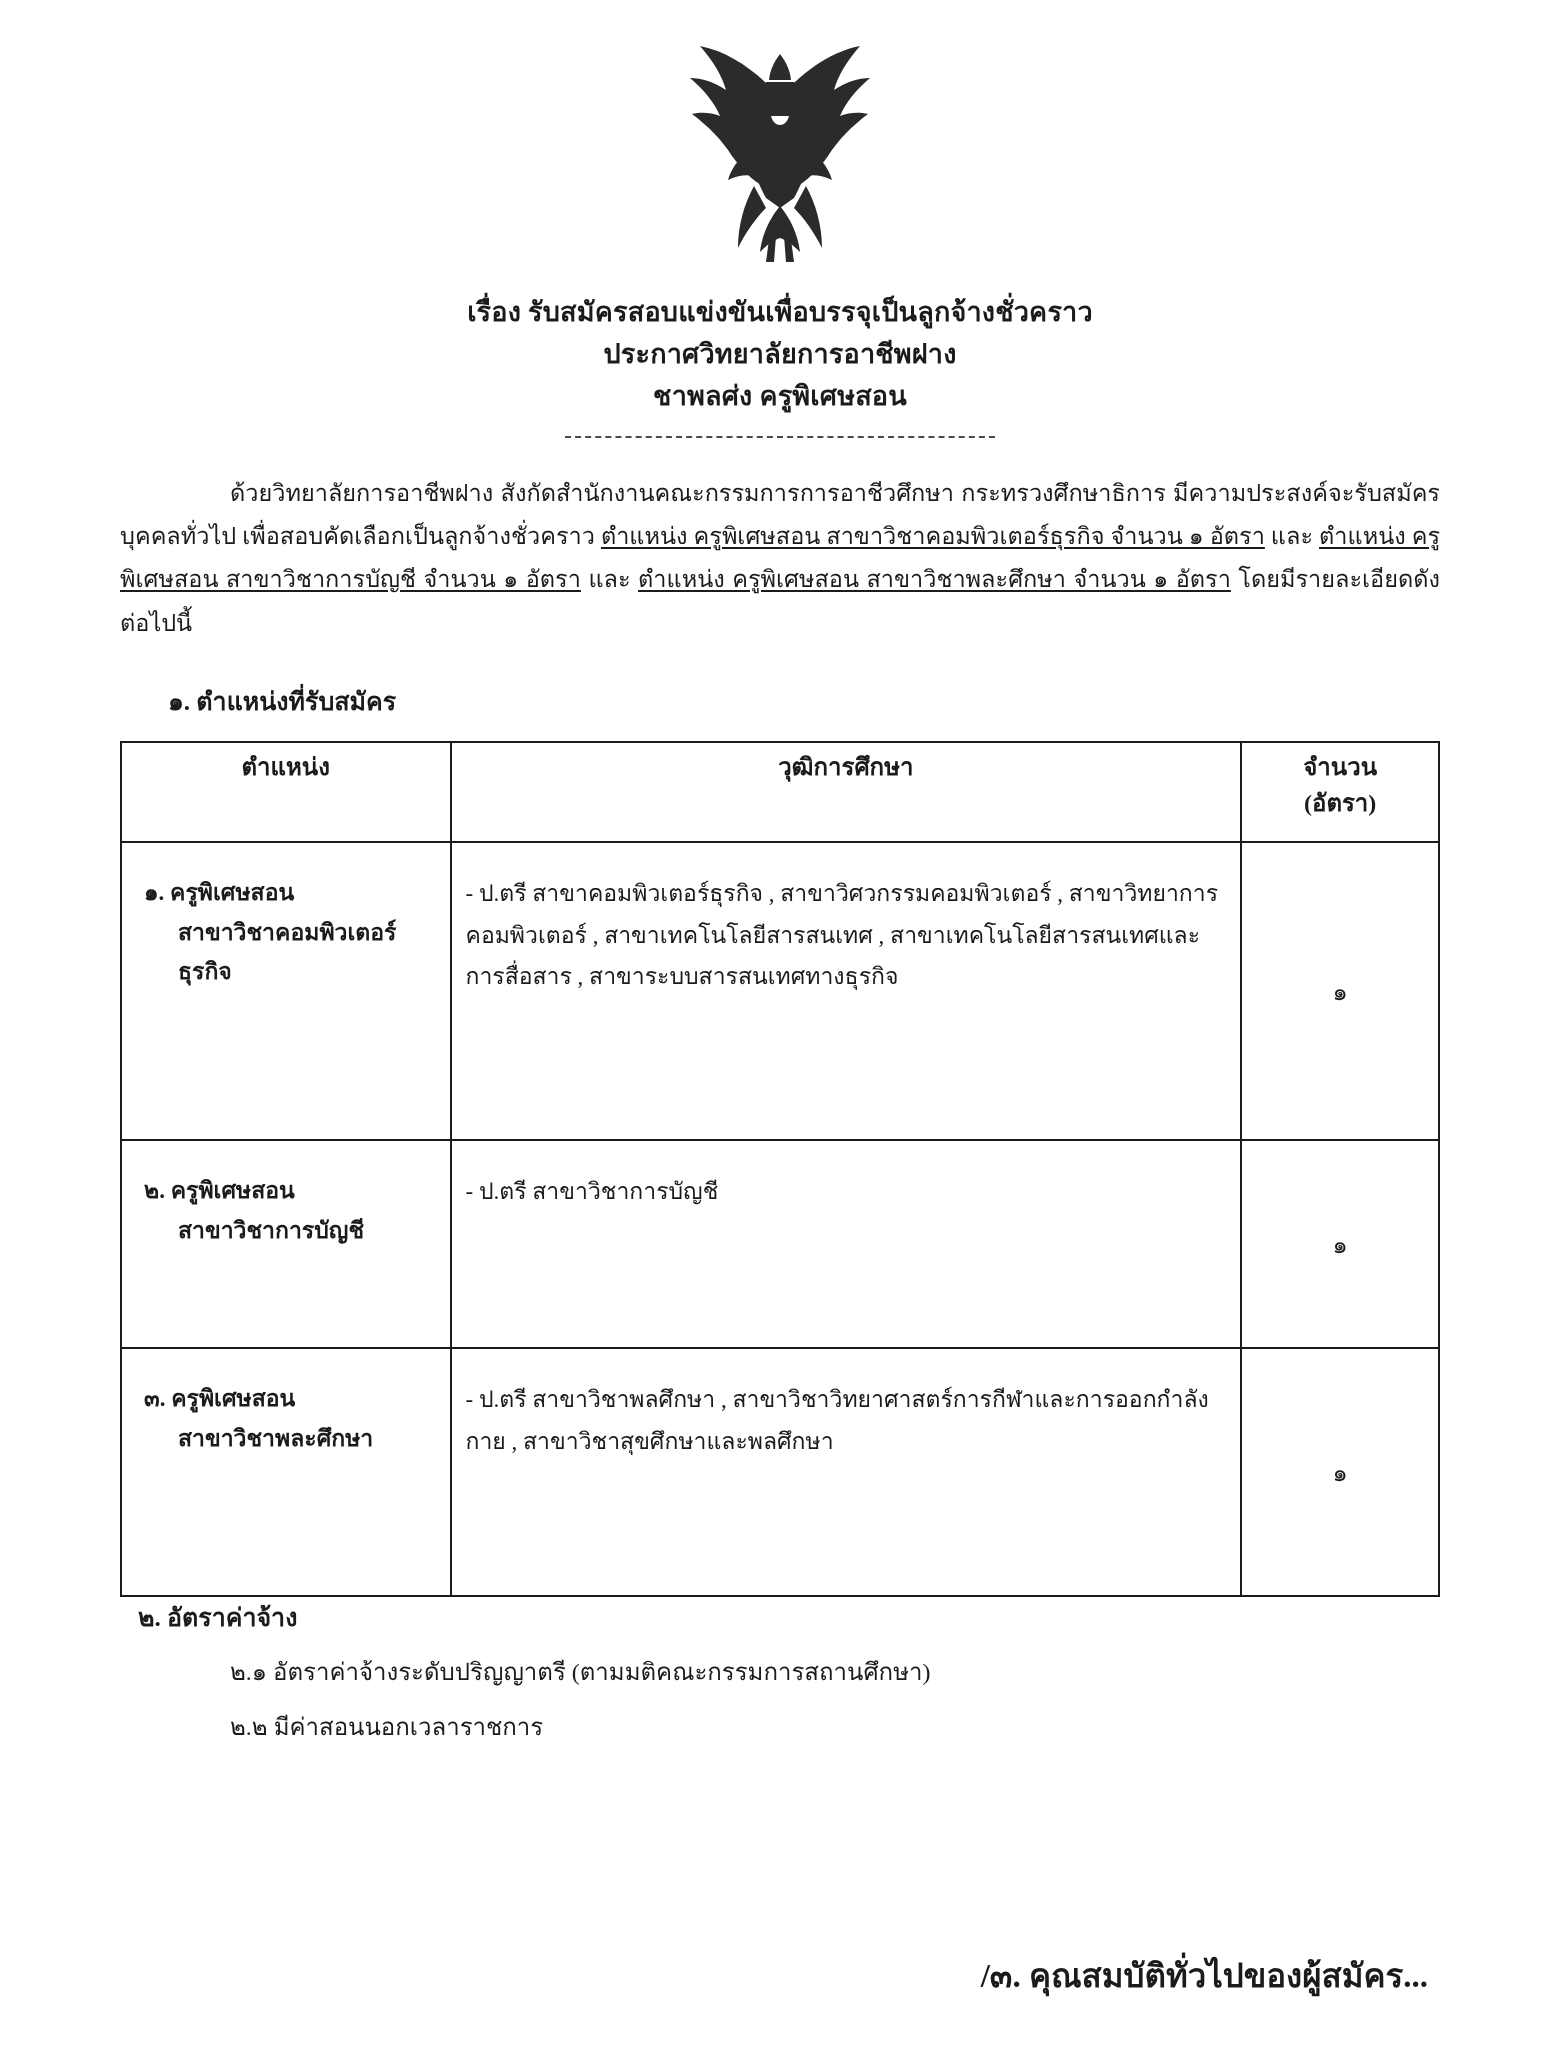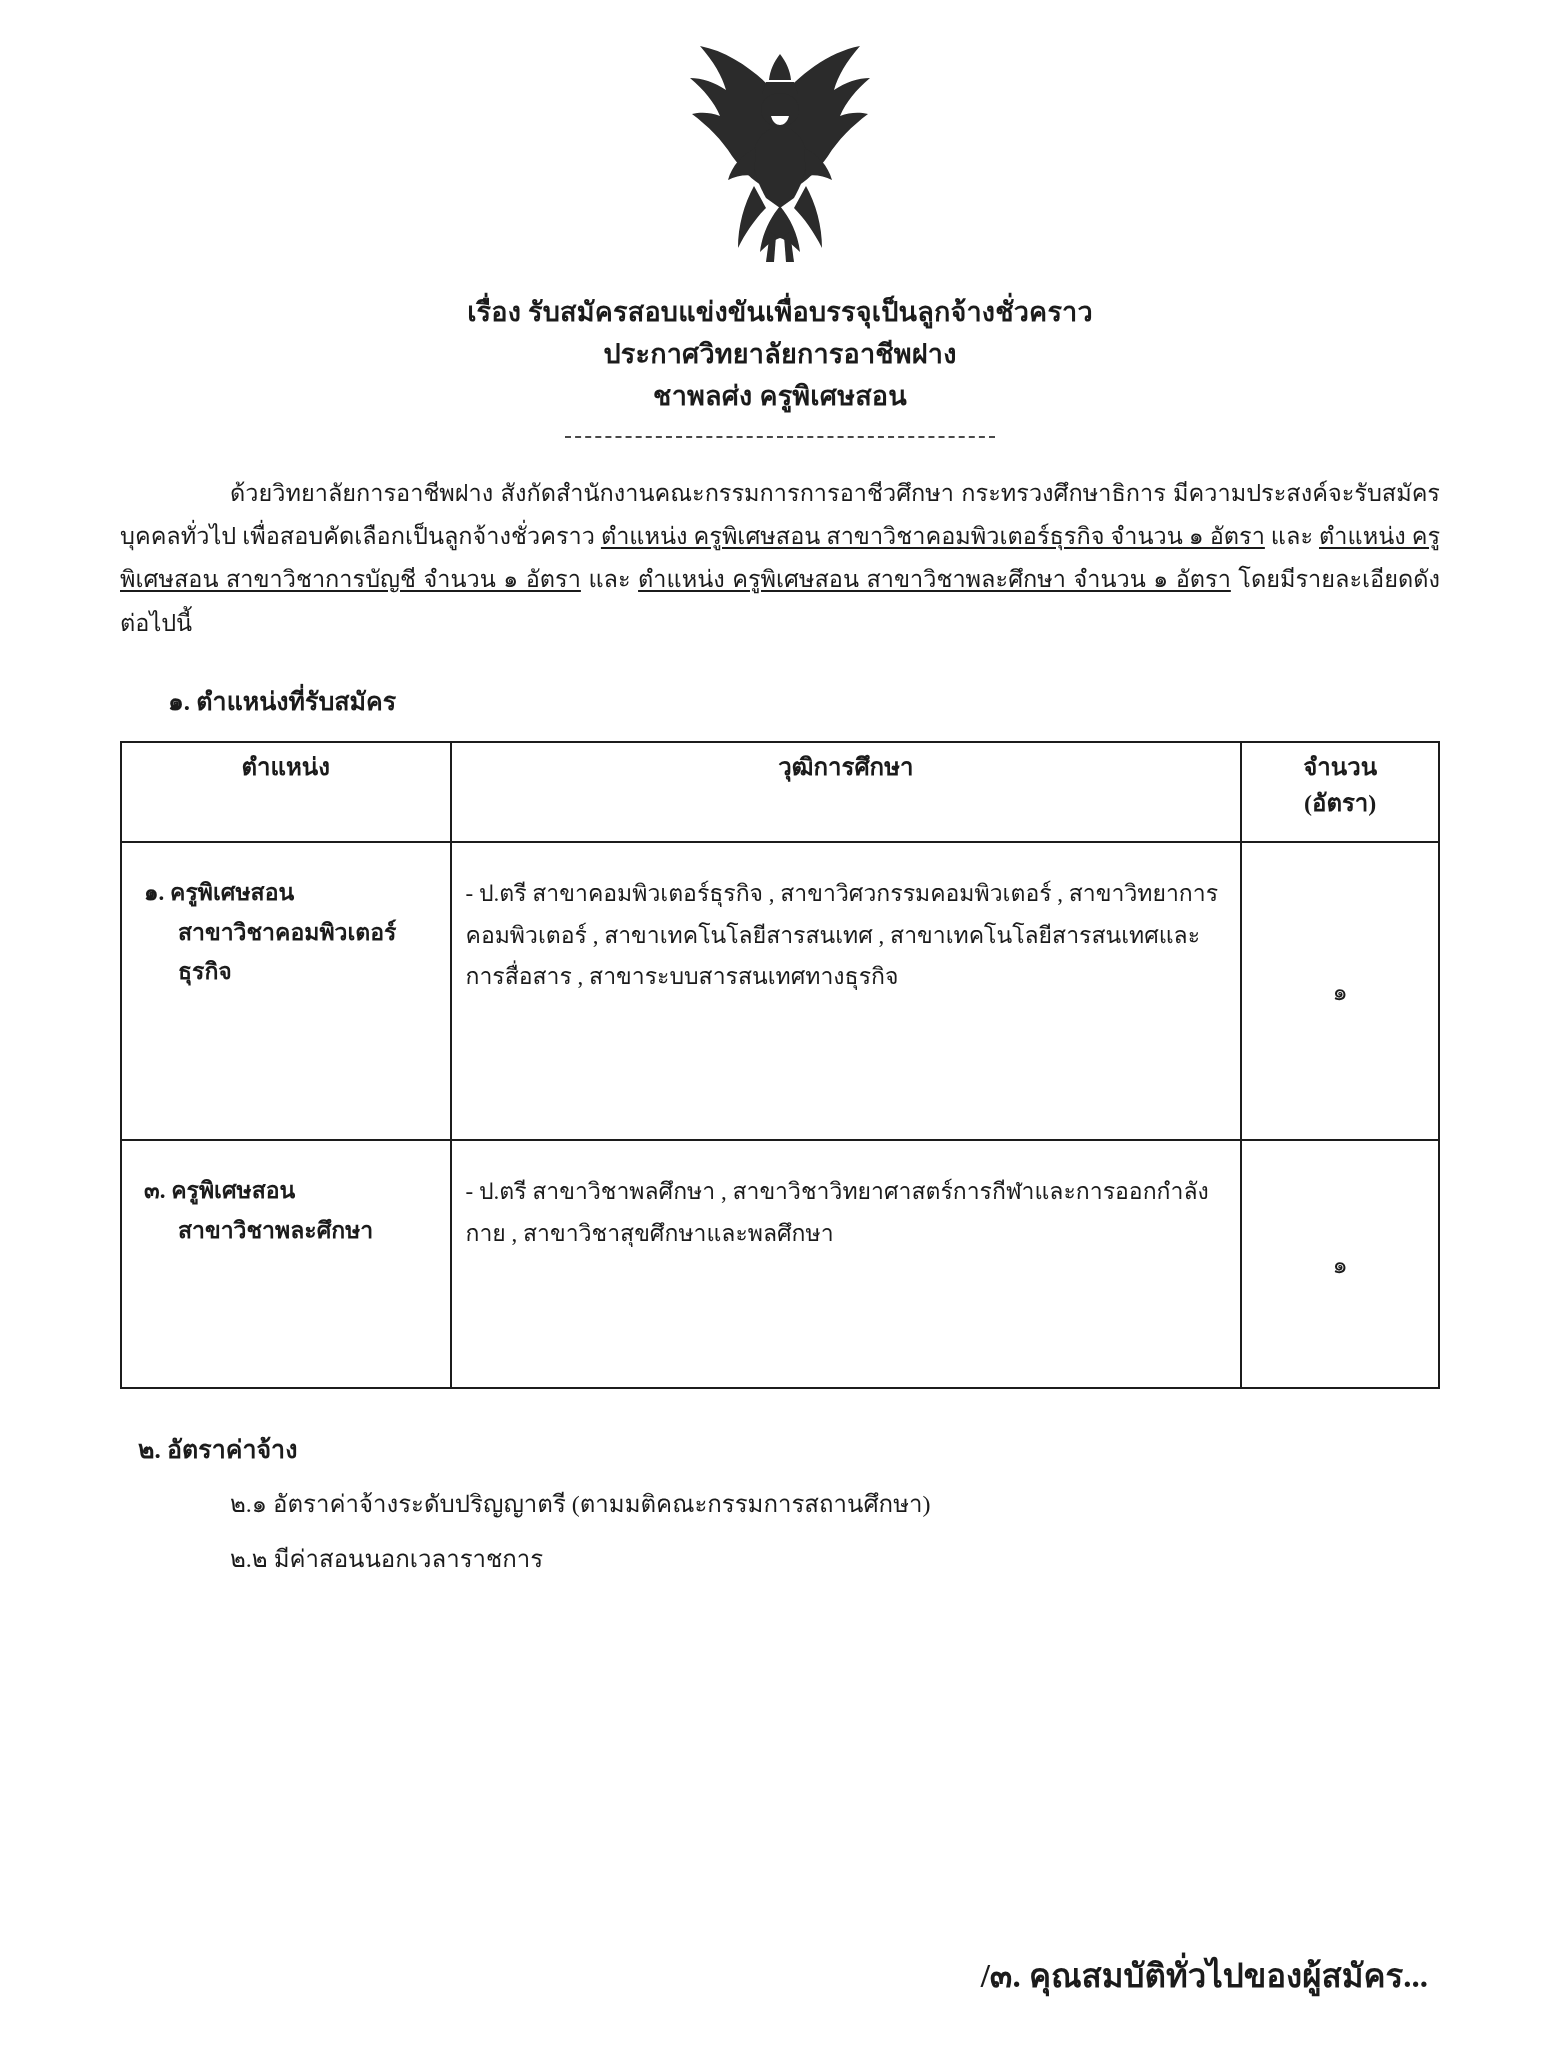--- a/index.html
+++ b/index.html
@@ -122,21 +122,20 @@
     text-align: center;
     vertical-align: middle;
     font-size: 24px;
   }
   tr.r1 td { height: 240px; }
   tr.r2 td { height: 150px; }
   tr.r3 td { height: 190px; }
 
   
   .sec2-title {
-    margin-top: 40px;
     font-size: 25px;
     font-weight: bold;
     padding-left: 18px;
   }
   .sec2-item {
     font-size: 24px;
     padding-left: 110px;
     margin-top: 16px;
     line-height: 1.6;
   }
@@ -209,20 +208,28 @@
     </thead>
     <tbody>
       <tr class="r1">
         <td class="pos">
           <span class="l1">๑. ครูพิเศษสอน</span>
           <span class="l2">สาขาวิชาคอมพิวเตอร์ธุรกิจ</span>
         </td>
         <td class="qual">- ป.ตรี  สาขาคอมพิวเตอร์ธุรกิจ , สาขาวิศวกรรมคอมพิวเตอร์ , สาขาวิทยาการคอมพิวเตอร์ , สาขาเทคโนโลยีสารสนเทศ , สาขาเทคโนโลยีสารสนเทศและการสื่อสาร , สาขาระบบสารสนเทศทางธุรกิจ</td>
         <td class="num">๑</td>
       </tr>
+      <tr class="r2">
+        <td class="pos">
+          <span class="l1">๒. ครูพิเศษสอน</span>
+          <span class="l2">สาขาวิชาการบัญชี</span>
+        </td>
+        <td class="qual">- ป.ตรี  สาขาวิชาการบัญชี</td>
+        <td class="num">๑</td>
+      </tr>
       <tr class="r3">
         <td class="pos">
           <span class="l1">๓. ครูพิเศษสอน</span>
           <span class="l2">สาขาวิชาพละศึกษา</span>
         </td>
         <td class="qual">- ป.ตรี  สาขาวิชาพลศึกษา , สาขาวิชาวิทยาศาสตร์การกีฬาและการออกกำลังกาย , สาขาวิชาสุขศึกษาและพลศึกษา</td>
         <td class="num">๑</td>
       </tr>
     </tbody>
   </table>

